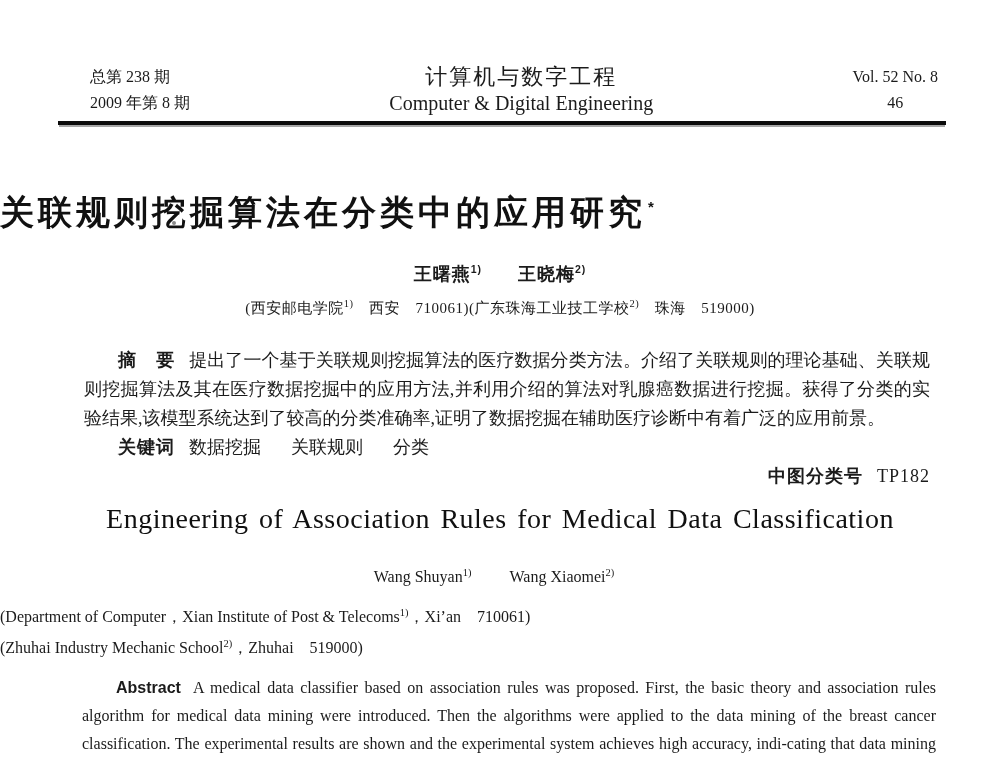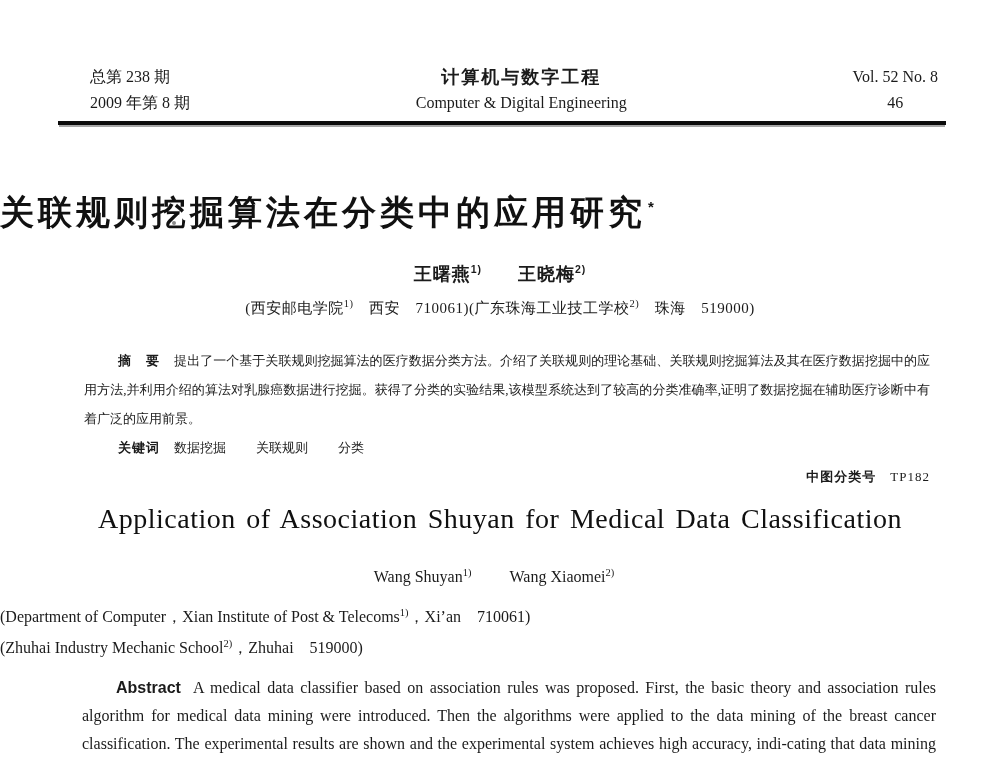--- a/index.html
+++ b/index.html
@@ -24,26 +24,25 @@
     right: 62px;
     display: flex;
     justify-content: space-between;
     align-items: flex-end;
     font-size: 16px;
     line-height: 26px;
   }
   .h-left { text-align: left; }
   .h-center { text-align: center; }
   .h-center .jn-cn {
-    font-size: 18px;
+    font-size: 22px;
     letter-spacing: 2px;
     font-family: "Liberation Serif", serif;
-    font-weight: bold;
-  }
-  .h-center .jn-en { font-size: 16px; }
+  }
+  .h-center .jn-en { font-size: 20px; }
   .h-right { text-align: center; }
   .rule {
     position: absolute;
     top: 121px;
     left: 58px;
     right: 54px;
     height: 4px;
     background: #0b0b0b;
     box-shadow: 0 3px 0 -1px rgba(0,0,0,0.35);
   }
@@ -101,21 +100,21 @@
     text-align: center;
     font-size: 15px;
     letter-spacing: 0.5px;
   }
   
   .cn-block {
     position: absolute;
     top: 346px;
     left: 84px;
     right: 70px;
-    font-size: 13px;
+    font-size: 18px;
     line-height: 29px;
   }
   .cn-block p { margin: 0; }
   .abstract-cn {
     text-align: justify;
     text-indent: 34px;
   }
   .lbl {
     font-family: "Liberation Sans", sans-serif;
     font-weight: 700;
@@ -210,21 +209,21 @@
   <div class="cn-block">
     <p class="abstract-cn"><span class="lbl">摘　要</span><span>提出了一个基于关联规则挖掘算法的医疗数据分类方法。介绍了关联规则的理论基础、关联规则挖掘算法及其在医疗数据挖掘中的应用方法,并利用介绍的算法对乳腺癌数据进行挖掘。获得了分类的实验结果,该模型系统达到了较高的分类准确率,证明了数据挖掘在辅助医疗诊断中有着广泛的应用前景。</span></p>
     <p class="keywords">
       <span class="lbl">关键词</span><span class="kw">数据挖掘</span><span class="kw">关联规则</span><span class="kw">分类</span>
     </p>
     <p class="clc-line">
       <span class="lbl">中图分类号</span><span class="clc-val">TP182</span>
     </p>
   </div>
 
-  <h2 class="title-en">Application of Association Shuyan for Medical Data Classification</h2>
+  <h2 class="title-en">Engineering of Association Rules for Medical Data Classification</h2>
 
   <div class="authors-en">
     <span class="author"><span>Wang Shuyan</span><sup>1)</sup></span>
     <span class="author"><span>Wang Xiaomei</span><sup>2)</sup></span>
   </div>
 
   <div class="affil-en affil-en-1"><span>(Department of Computer，Xian Institute of Post &amp; Telecoms</span><sup>1)</sup><span>，Xi’an　710061)</span></div>
   <div class="affil-en affil-en-2"><span>(Zhuhai Industry Mechanic School</span><sup>2)</sup><span>，Zhuhai　519000)</span></div>
 
   <p class="abstract-en"><span class="lbl-en">Abstract</span><span>A medical data classifier based on association rules was proposed. First, the basic theory and association rules algorithm for medical data mining were introduced. Then the algorithms were applied to the data mining of the breast cancer classification. The experimental results are shown and the experimental system achieves high accuracy, indi-</span><span>cating that data mining has a wide application prospect in the assistant medical diagnosis.</span></p>

